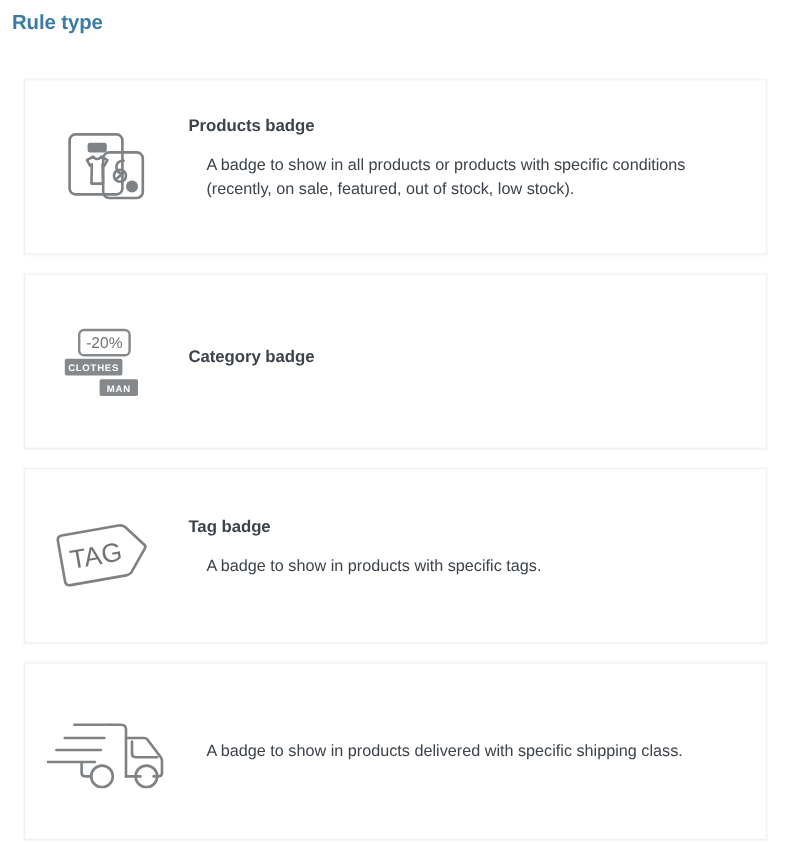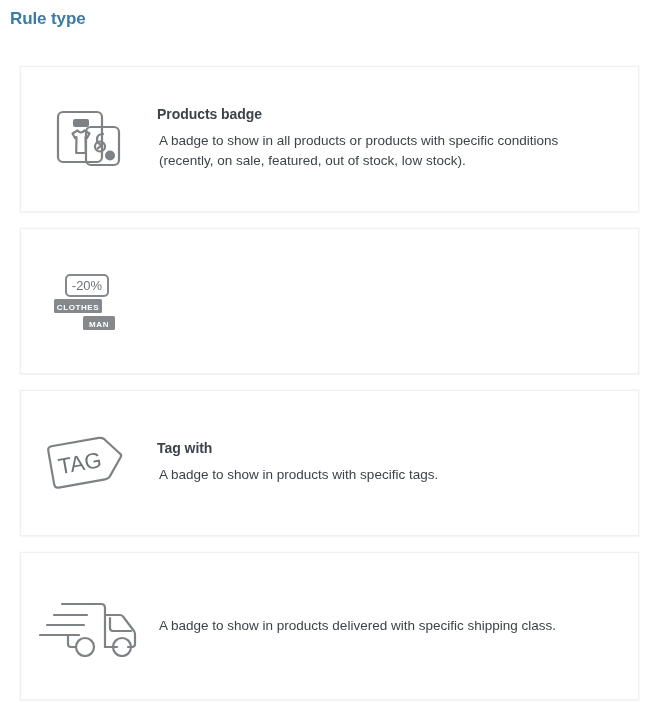--- a/index.html
+++ b/index.html
@@ -75,21 +75,21 @@
     font-weight: bold;
     color: #3c434a;
     margin: 0 0 8px 0;
     line-height: 18px;
     letter-spacing: -0.05px;
   }
 
   .card-desc {
     font-size: 13.5px;
     color: #3c434a;
-    margin: 2px;
+    margin: 15px;
     line-height: 20px;
     font-weight: normal;
     max-width: 430px;
   }
 
   
   .ico-stroke { stroke: #7e8285; fill: none; stroke-width: 2.2; stroke-linecap: round; stroke-linejoin: round; }
   .ico-fill   { fill: #7e8285; }
   .ico-text   { fill: #6f7376; font-family: "Liberation Sans", sans-serif; font-weight: normal; }
   .badge-fill { fill: #85898c; }
@@ -133,34 +133,35 @@
           <text x="34" y="20" text-anchor="middle" font-size="13" class="ico-text">-20%</text>
 
           <rect x="1" y="29" width="48" height="14" rx="1.5" ry="1.5" class="badge-fill"></rect>
           <text x="25" y="39.5" text-anchor="middle" font-size="8" letter-spacing="0.6" class="badge-txt">CLOTHES</text>
 
           <rect x="30" y="46" width="32" height="14" rx="1.5" ry="1.5" class="badge-fill"></rect>
           <text x="46" y="56.5" text-anchor="middle" font-size="8" letter-spacing="0.6" class="badge-txt">MAN</text>
         </svg>
       </div>
       <div class="card-body">
+        <div class="card-heading">Category badge</div>
       </div>
     </div>
 
     <div class="card c3">
       <div class="card-icon">
         <svg width="96" height="66" viewBox="0 0 96 66" aria-hidden="true">
           <g transform="rotate(-10 48 33)">
             <path d="M10 14 q0 -4 4 -4 L62 10 q3 0 5 2 L80 29 q2 2 0 4 L66 50 q-2 2 -5 2 L14 52 q-4 0 -4 -4 Z" class="ico-stroke" stroke-width="2.4" fill="none"></path>
             <text x="39" y="39" text-anchor="middle" font-size="22" class="ico-text">TAG</text>
           </g>
         </svg>
       </div>
       <div class="card-body">
-        <div class="card-heading">Tag with</div>
+        <div class="card-heading">Tag badge</div>
         <div class="card-desc">A badge to show in products with specific tags.</div>
       </div>
     </div>
 
     <div class="card c4">
       <div class="card-icon">
         <svg width="100" height="62" viewBox="0 0 100 62" aria-hidden="true">
 
           <line x1="23" y1="9" x2="53" y2="9" class="ico-stroke"></line>
           <line x1="15" y1="20" x2="48" y2="20" class="ico-stroke"></line>

